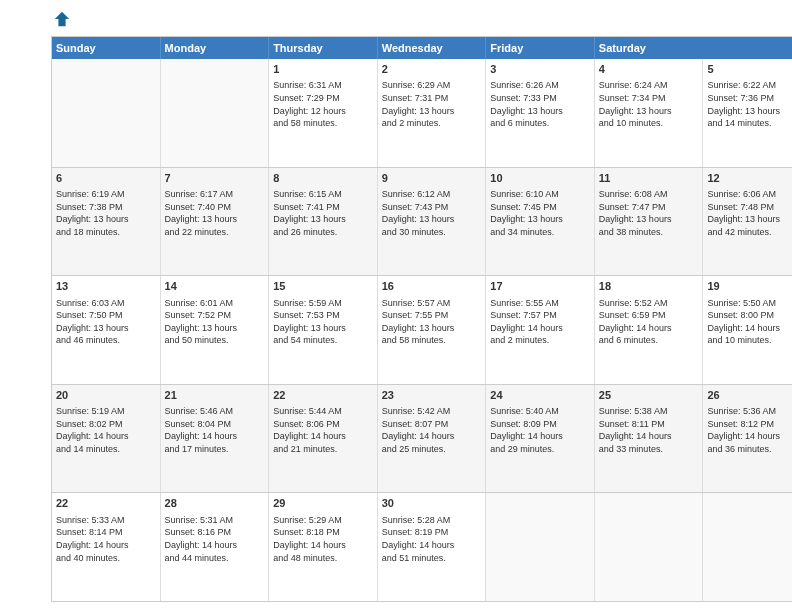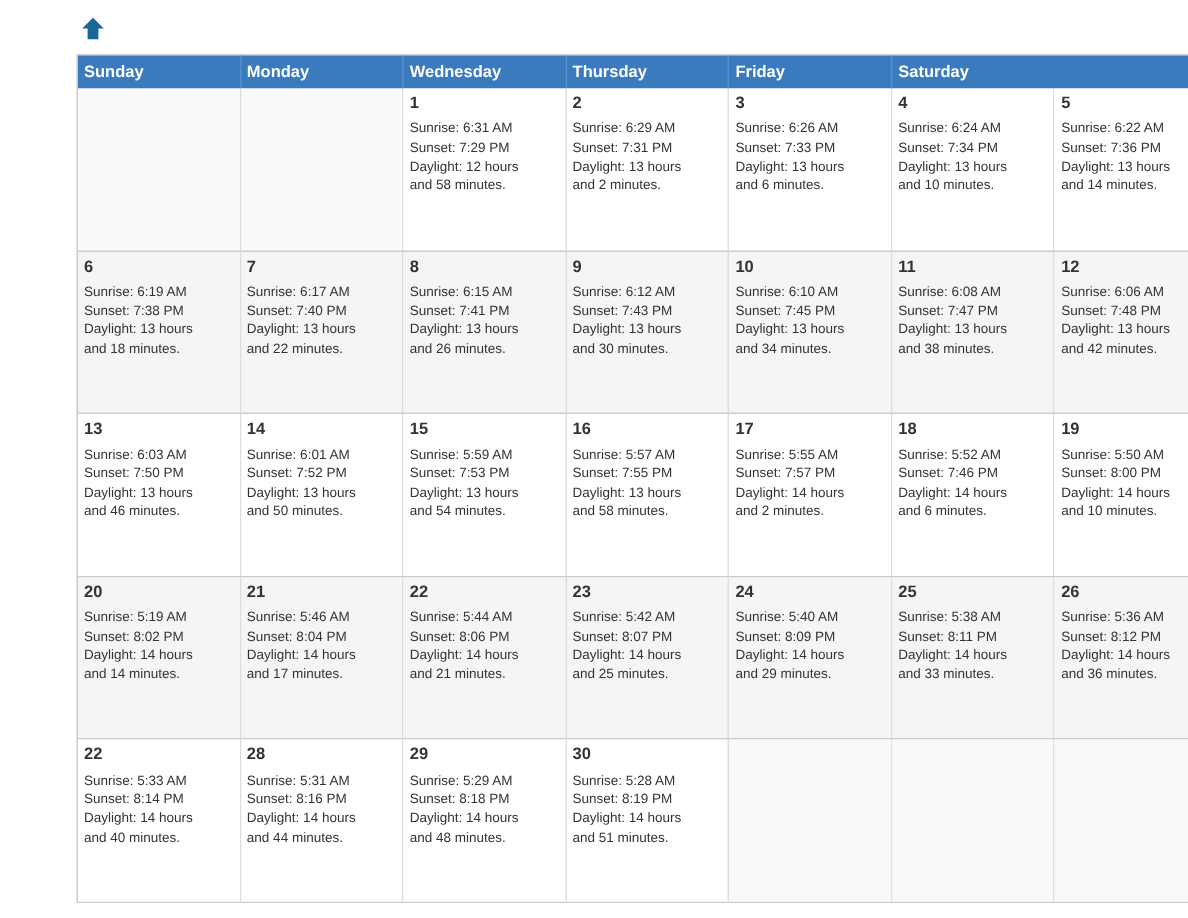--- a/index.html
+++ b/index.html
@@ -133,22 +133,22 @@
     <div class="title-block">
       <div class="main-title"></div>
       <div class="subtitle"></div>
     </div>
   </div>
 
   <div class="calendar">
     <div class="cal-header">
     <div class="cal-header-cell">Sunday</div>
         <div class="cal-header-cell">Monday</div>
+        <div class="cal-header-cell">Thursday</div>
         <div class="cal-header-cell">Wednesday</div>
-        <div class="cal-header-cell">Thursday</div>
         <div class="cal-header-cell">Friday</div>
         <div class="cal-header-cell">Saturday</div>
       </div>
     <div class="cal-body">
     <div class="cal-row">
           <div class="cal-cell empty"></div>
           <div class="cal-cell empty"></div>
           <div class="cal-cell">
             <span class="day-num">1</span>
             <div>Sunrise: 6:31 AM</div>
@@ -268,21 +268,21 @@
           <div class="cal-cell">
             <span class="day-num">17</span>
             <div>Sunrise: 5:55 AM</div>
             <div>Sunset: 7:57 PM</div>
             <div>Daylight: 14 hours</div>
             <div>and 2 minutes.</div>
           </div>
           <div class="cal-cell">
             <span class="day-num">18</span>
             <div>Sunrise: 5:52 AM</div>
-            <div>Sunset: 7:46 PM</div>
+            <div>Sunset: 6:59 PM</div>
             <div>Daylight: 14 hours</div>
             <div>and 6 minutes.</div>
           </div>
           <div class="cal-cell">
             <span class="day-num">19</span>
             <div>Sunrise: 5:50 AM</div>
             <div>Sunset: 8:00 PM</div>
             <div>Daylight: 14 hours</div>
             <div>and 10 minutes.</div>
           </div>

